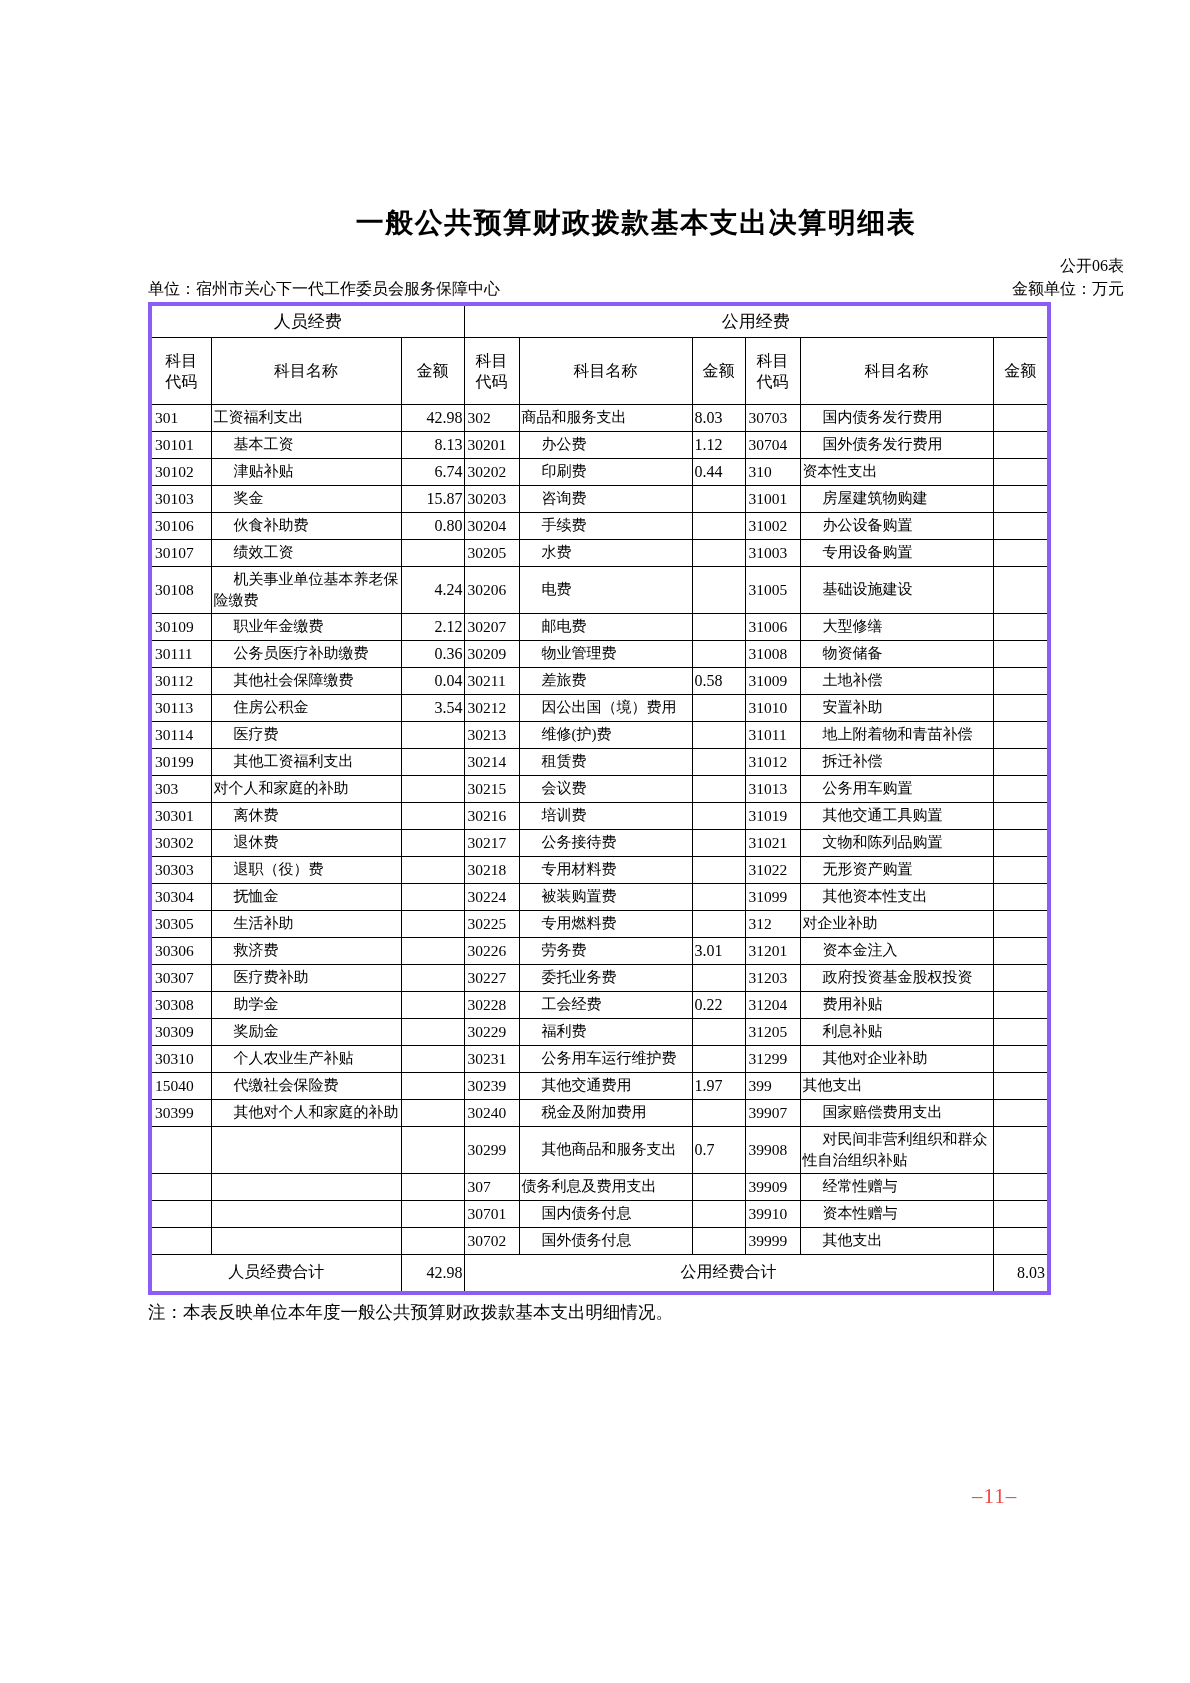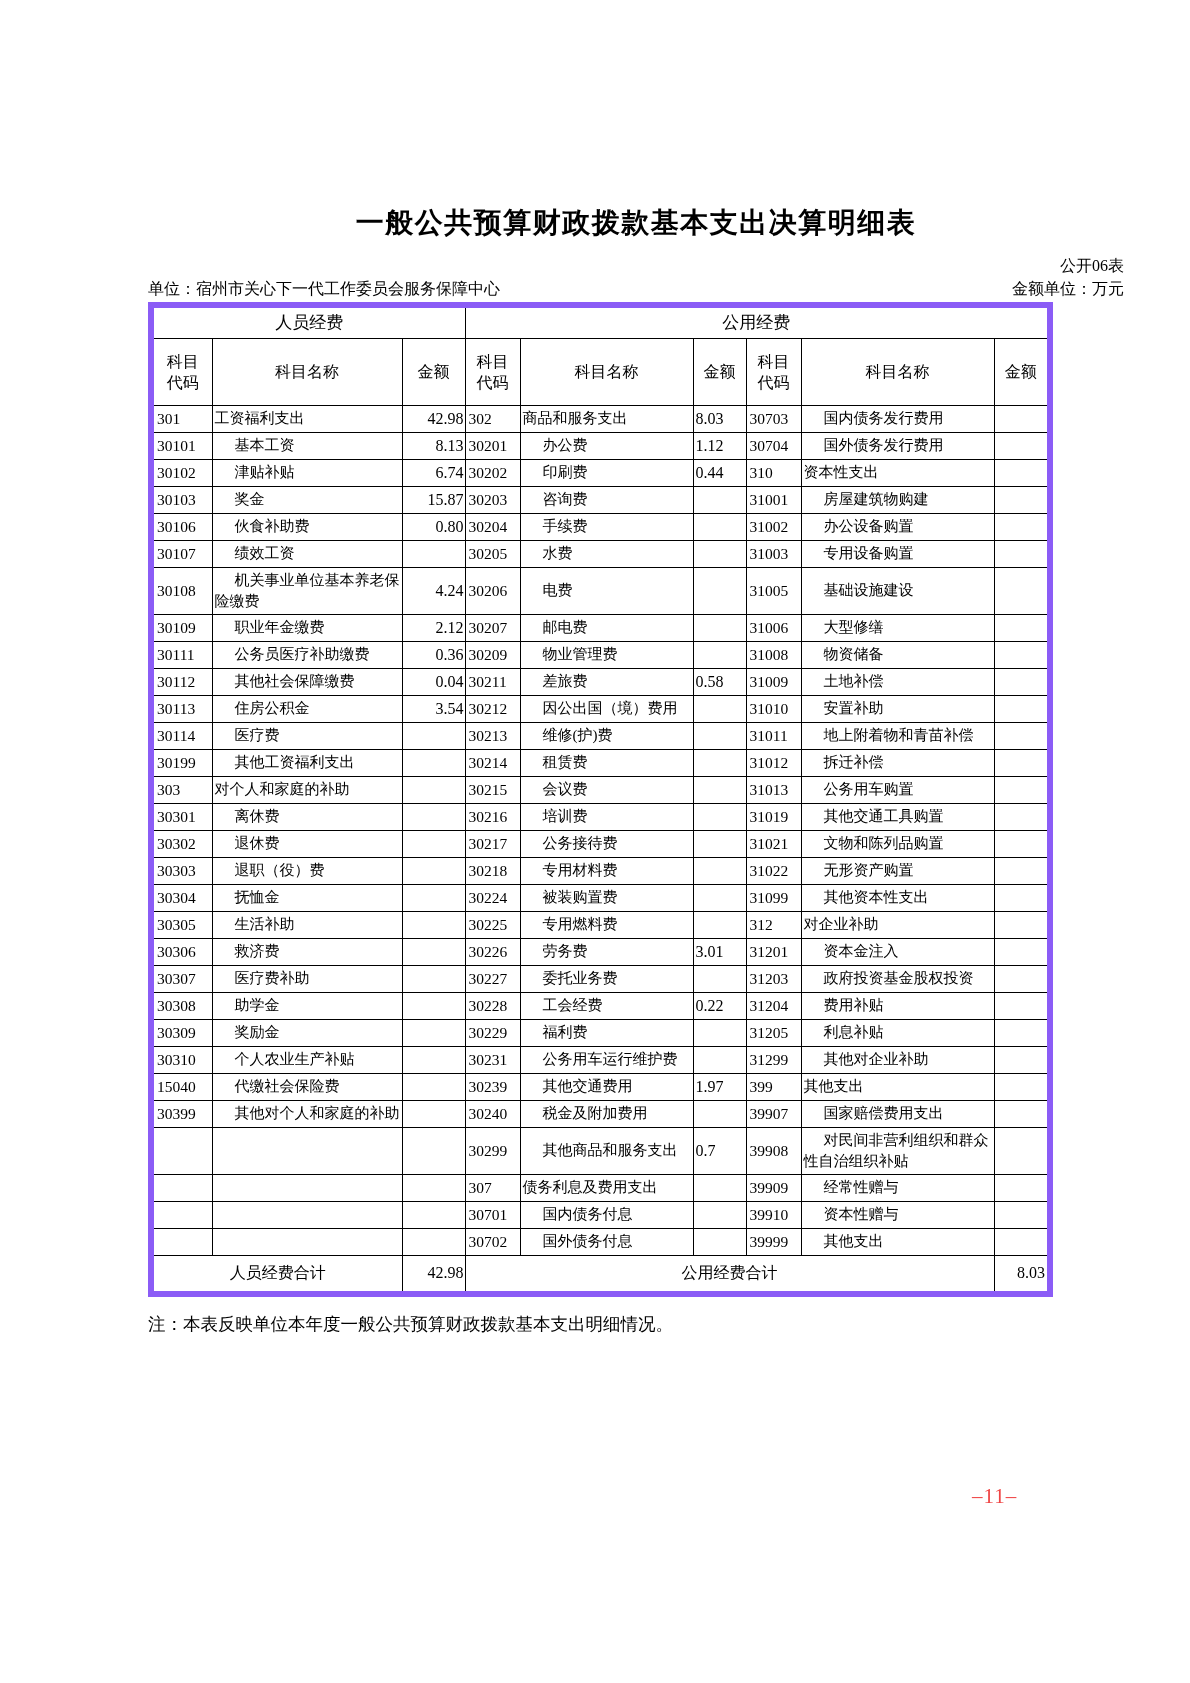--- a/index.html
+++ b/index.html
@@ -40,21 +40,21 @@
     justify-content: space-between;
     font-size: 16px;
     line-height: 22px;
     margin: 2px 0 2px 0;
     gap: 23px;
   }
   table.budget-table {
     border-collapse: collapse;
     table-layout: fixed;
     width: 900px;
-    border: 6px solid #8b5cf6;
+    border: 4px solid #8b5cf6;
   }
   .budget-table th, .budget-table td {
     border: 1px solid #000;
     font-weight: normal;
     font-size: 16px;
     vertical-align: middle;
     padding: 0;
     overflow: hidden;
   }
   tr.group-header-row { height: 33px; }
@@ -79,21 +79,21 @@
   }
   td.c-name.indent { text-indent: 20px; }
   td.c-amt { font-size: 16px; }
   td.c-amt.a-right { text-align: right; padding-right: 1px; }
   td.c-amt.a-left  { text-align: left;  padding-left: 2px; }
   td.c-amt.a-right-pad { text-align: right; padding-right: 2px; }
   tr.total-row { height: 39px; padding-left: 12px; }
   tr.total-row td { font-size: 16px; }
   td.total-label { text-align: center; }
   .table-note {
-    margin-top: 15px;
+    margin-top: 5px;
     font-size: 17.5px;
     line-height: 24px;
     text-align: left;
   }
   .page-number {
     position: absolute;
     left: 972px;
     top: 1484px;
     font-size: 21px;
     line-height: 24px;

